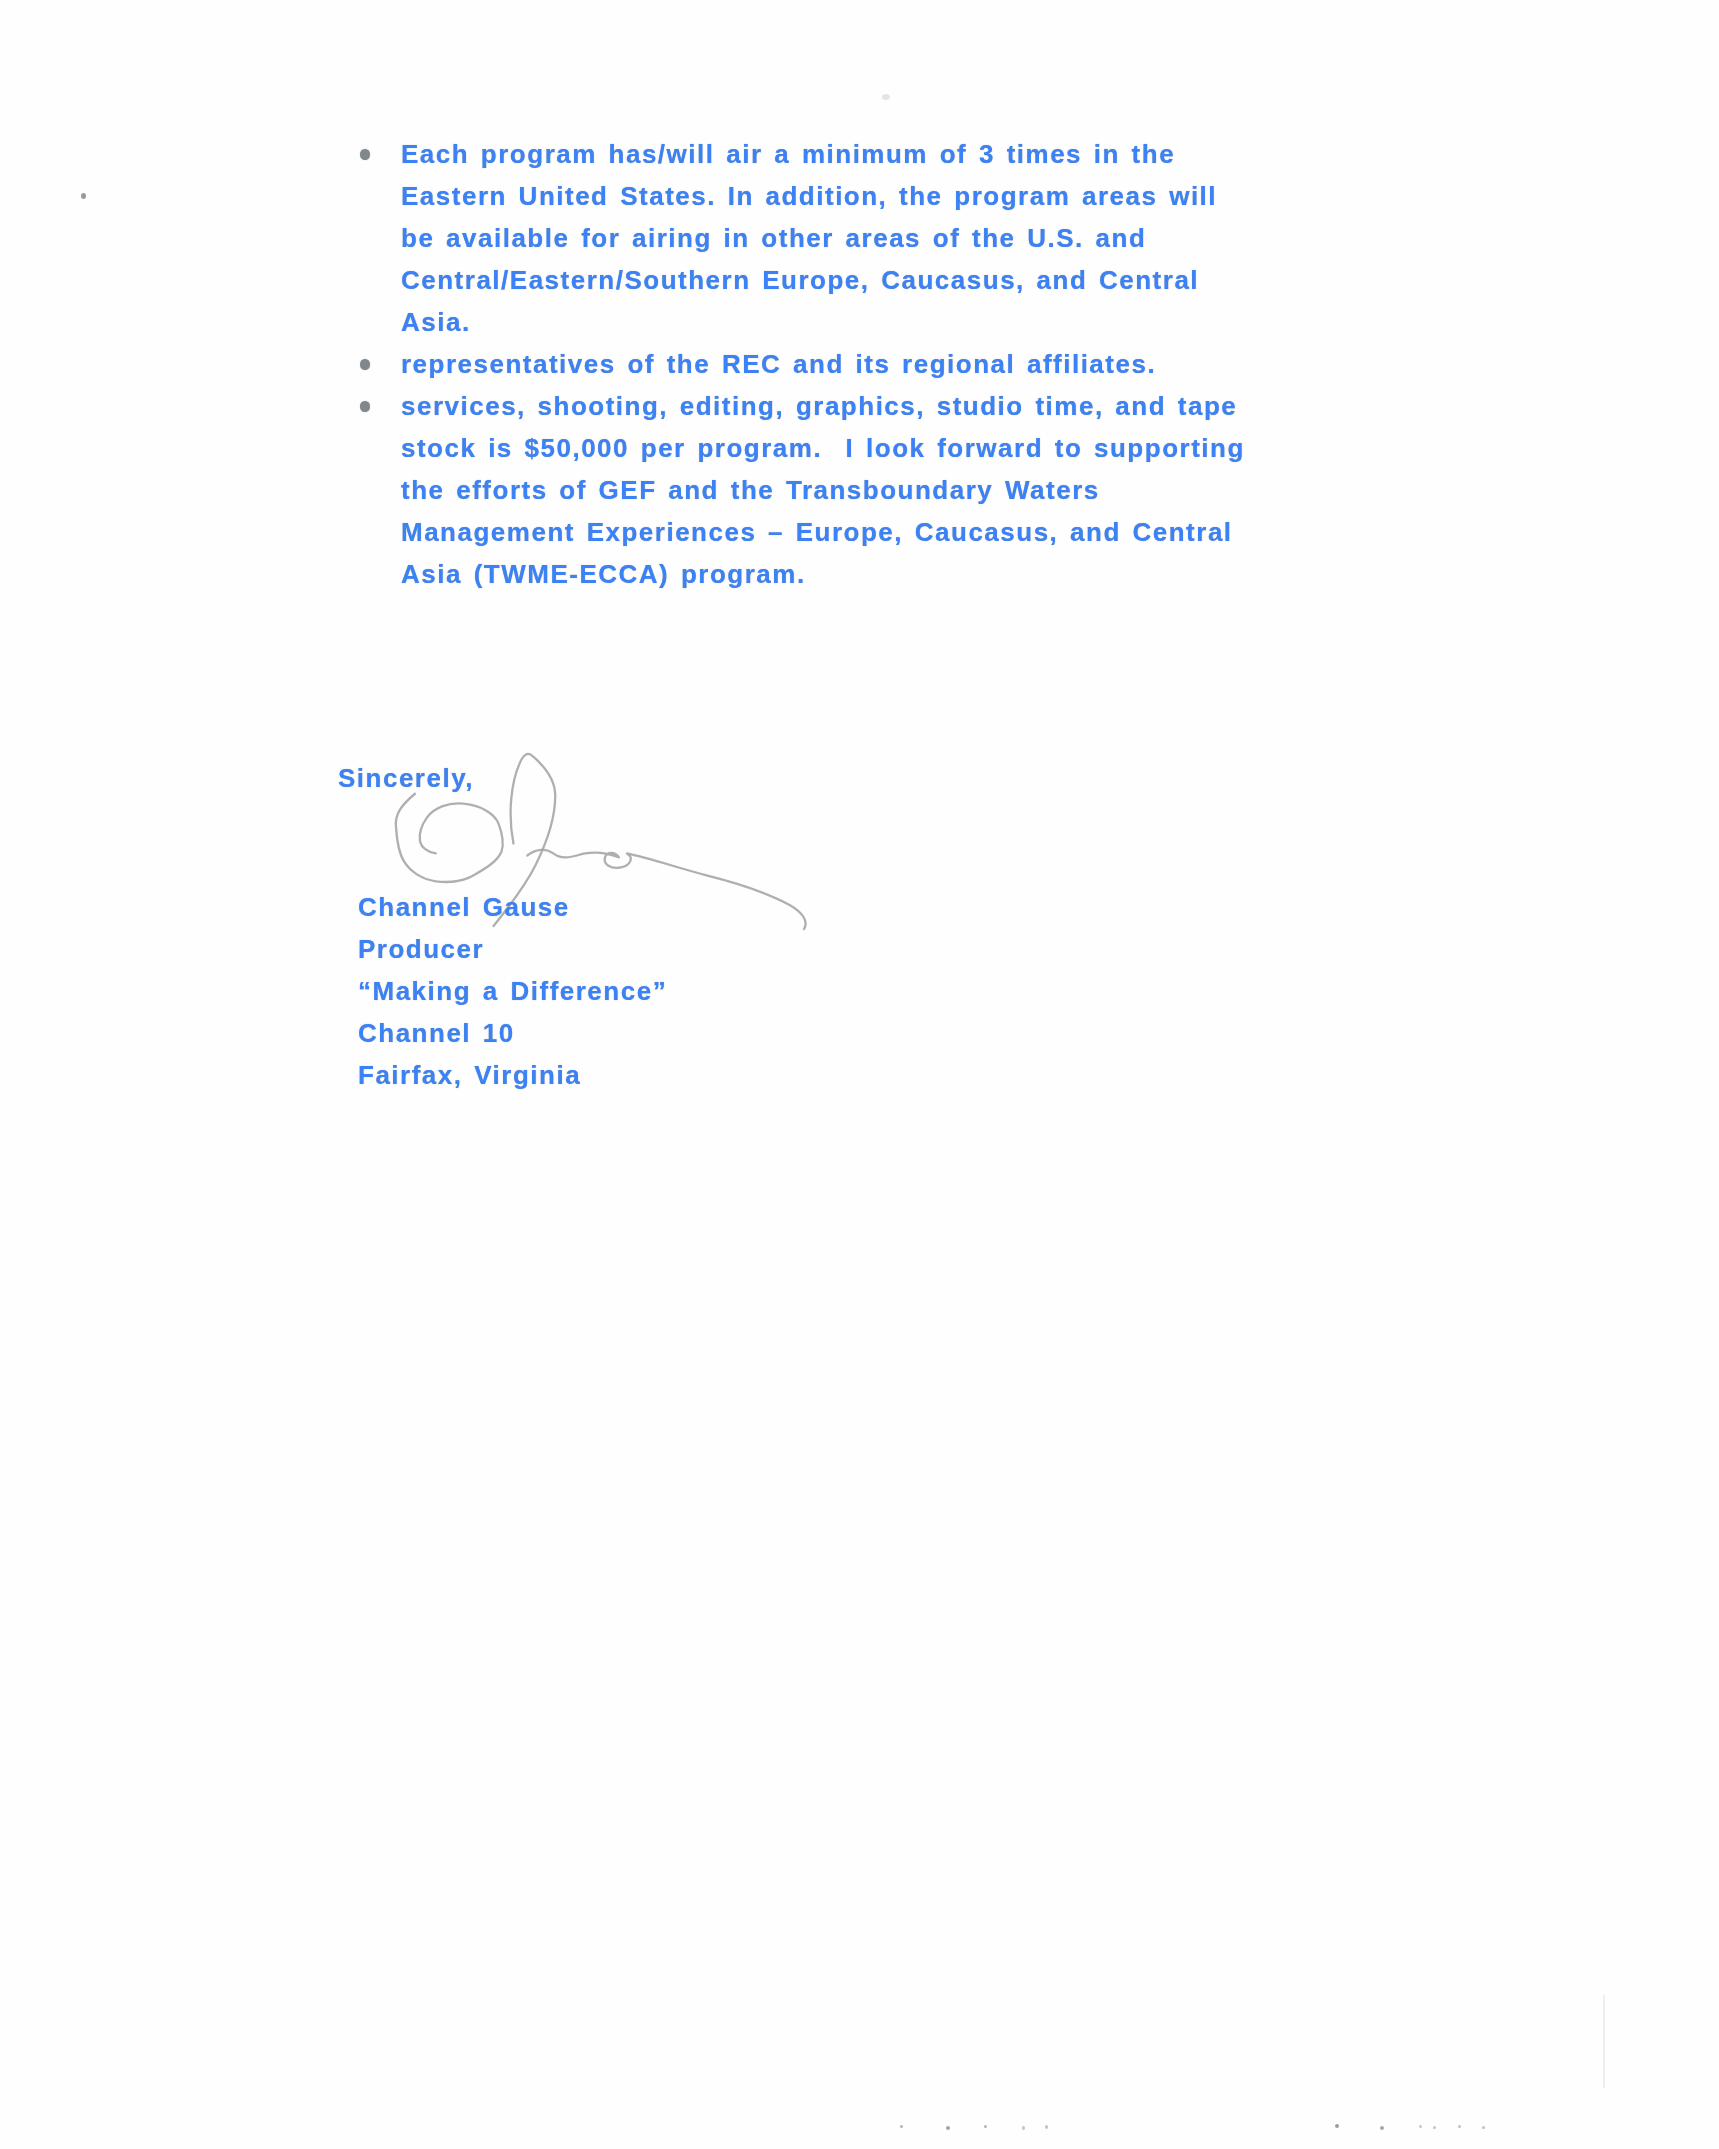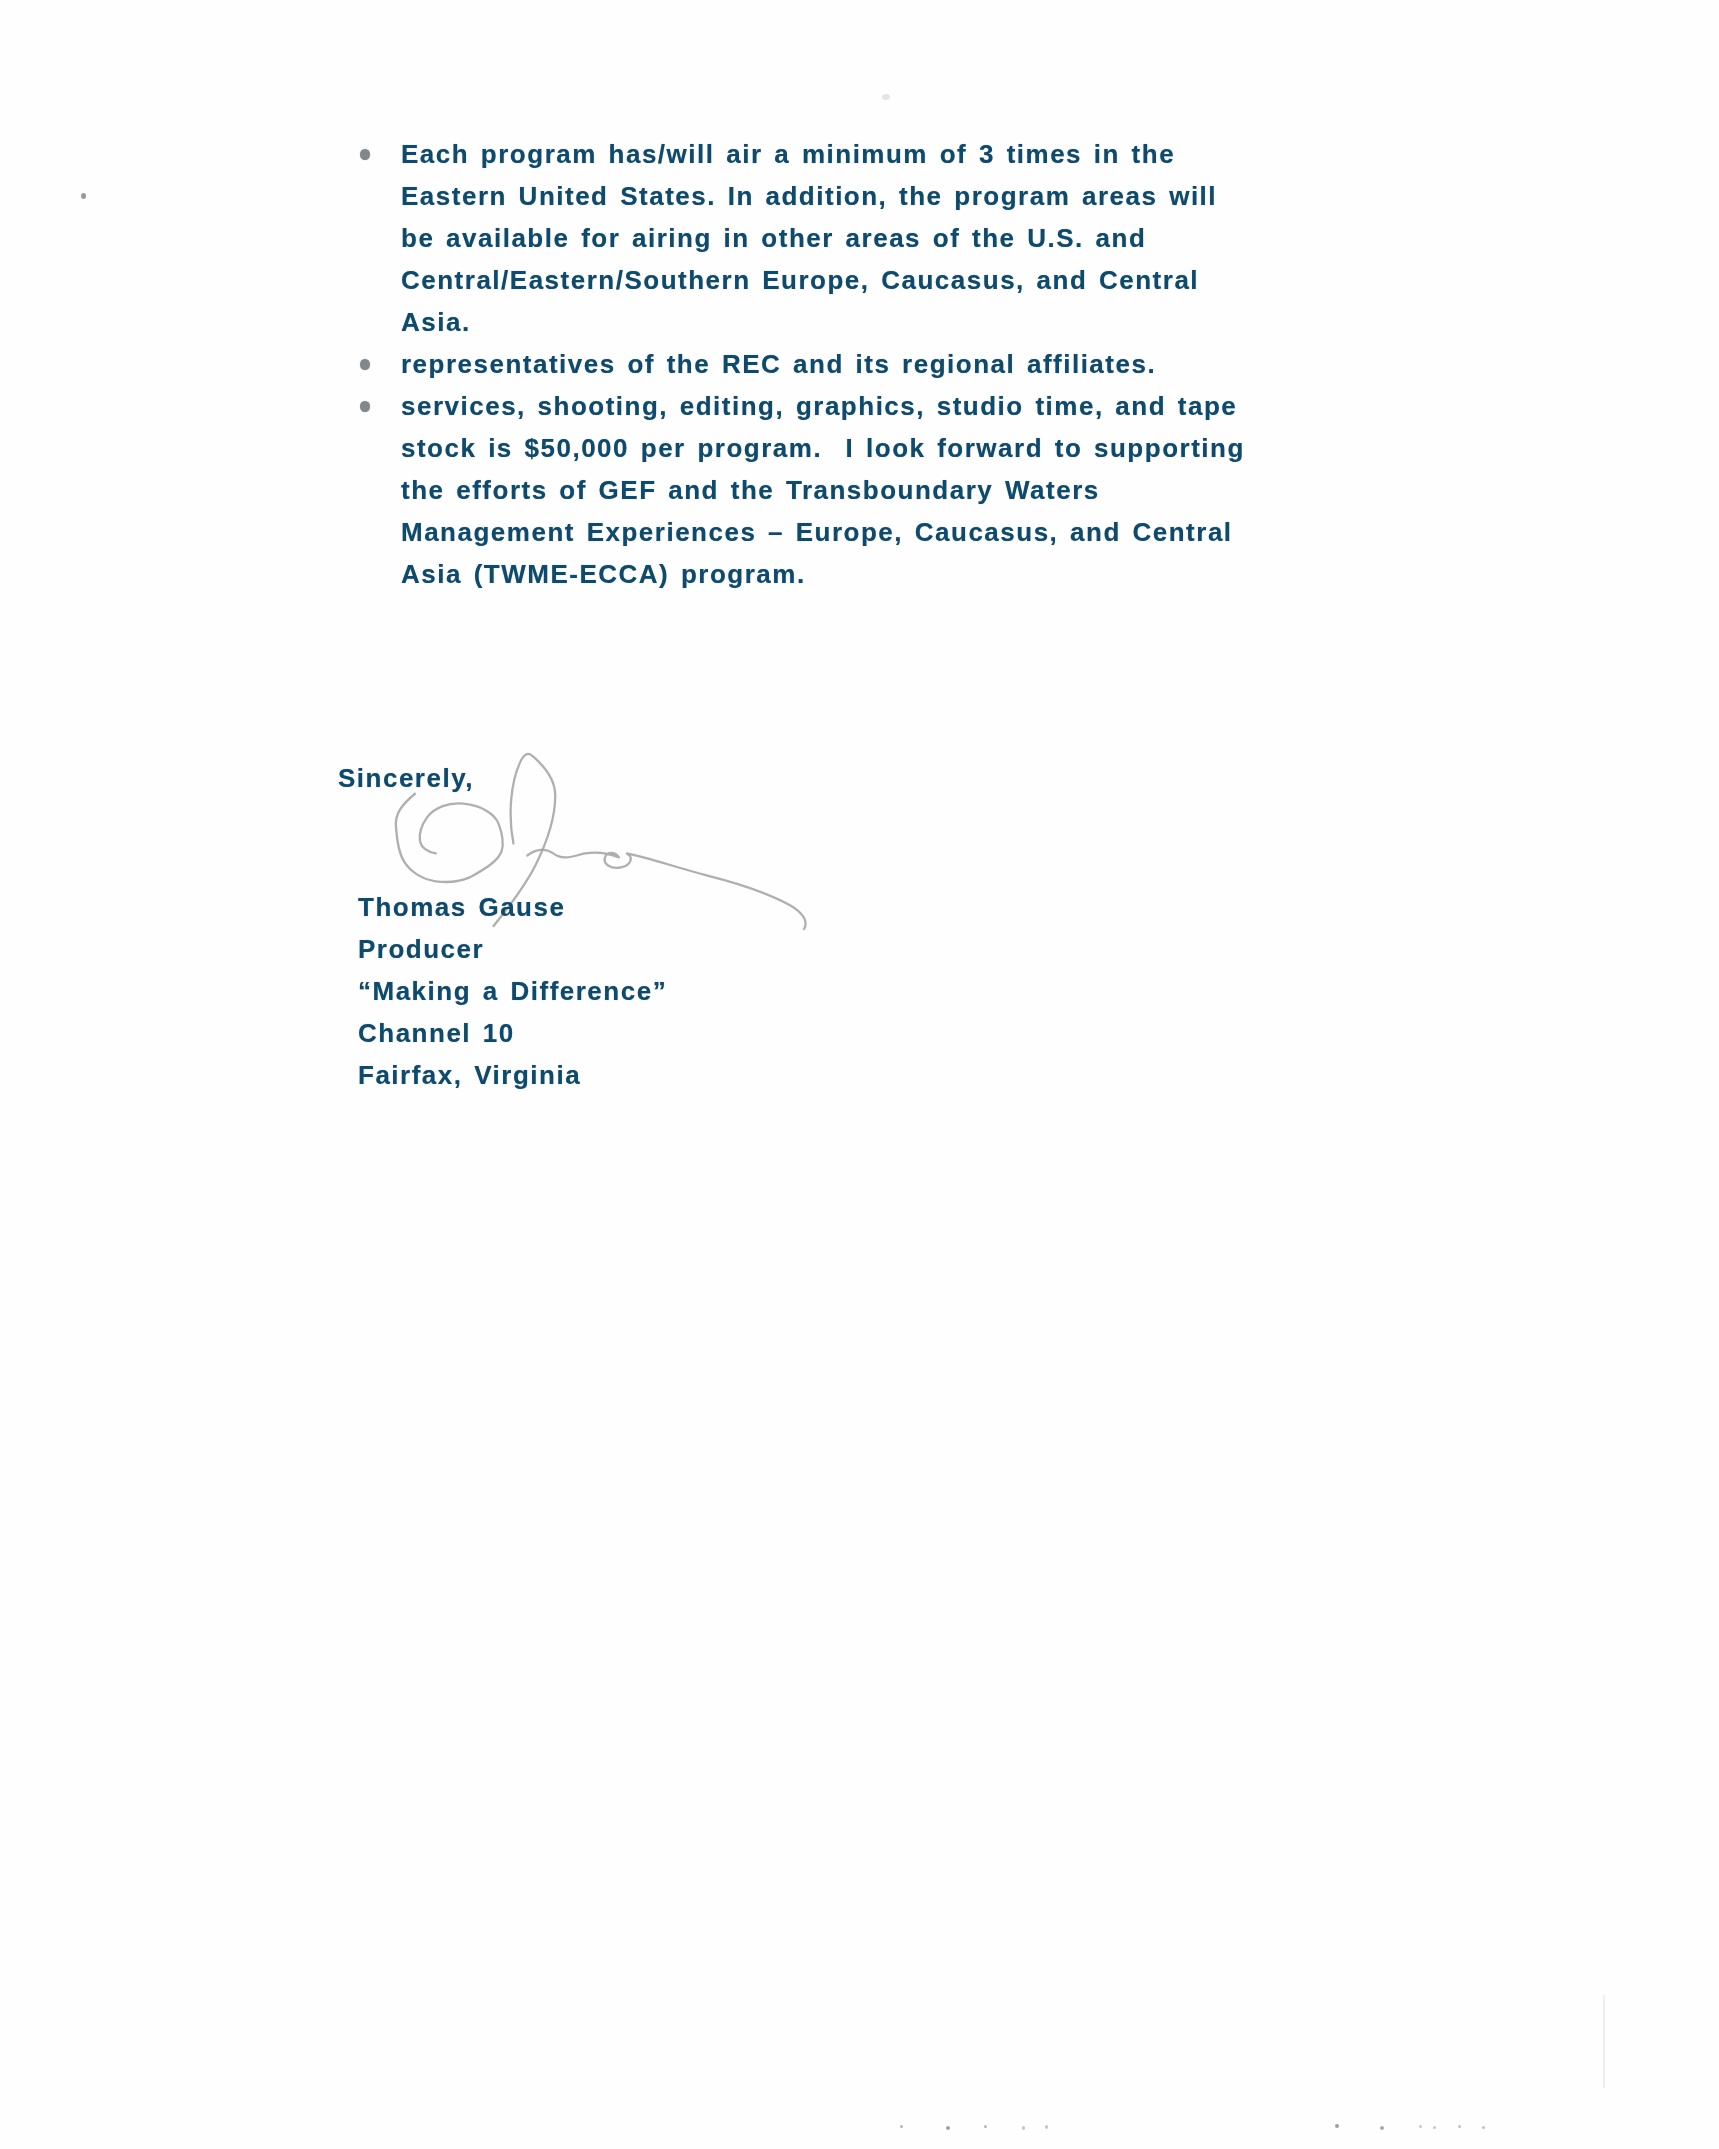--- a/index.html
+++ b/index.html
@@ -8,21 +8,21 @@
     background: #ffffff;
   }
   .page {
     position: relative;
     width: 1719px;
     height: 2149px;
     background: #fefefe;
     overflow: hidden;
     font-family: "Liberation Sans", sans-serif;
     font-weight: bold;
-    color: #0c4a6e;
+    color: #3b82f6;
   }
   .textline {
     white-space: pre;
     font-size: 26px;
     line-height: 42px;
     height: 42px;
     letter-spacing: 1.5px;
     word-spacing: 3px;
     text-shadow: 0 0 1px rgba(102,107,111,0.65);
   }
@@ -145,21 +145,21 @@
       C 220 108, 232 110, 242 114
       C 238 108, 230 108, 228 114
       C 226 121, 234 126, 244 124
       C 254 122, 257 114, 250 110
       C 270 114, 300 124, 330 132
       C 358 139, 392 150, 414 162
       C 426 169, 433 178, 428 186"></path>
   </svg>
 
   <div class="sig-block">
-    <div class="textline">Thomas Gause</div>
+    <div class="textline">Channel Gause</div>
     <div class="textline">Producer</div>
     <div class="textline">“Making a Difference”</div>
     <div class="textline">Channel 10</div>
     <div class="textline">Fairfax, Virginia</div>
   </div>
 
   <span class="speck" style="left:81px; top:193px; width:5px; height:6px; background:#9a9a9a;"></span>
   <span class="smudge" style="left:882px; top:94px; width:8px; height:6px;"></span>
   <span class="scan-line" style="left:1603px; top:1995px; width:2px; height:93px;"></span>
 

